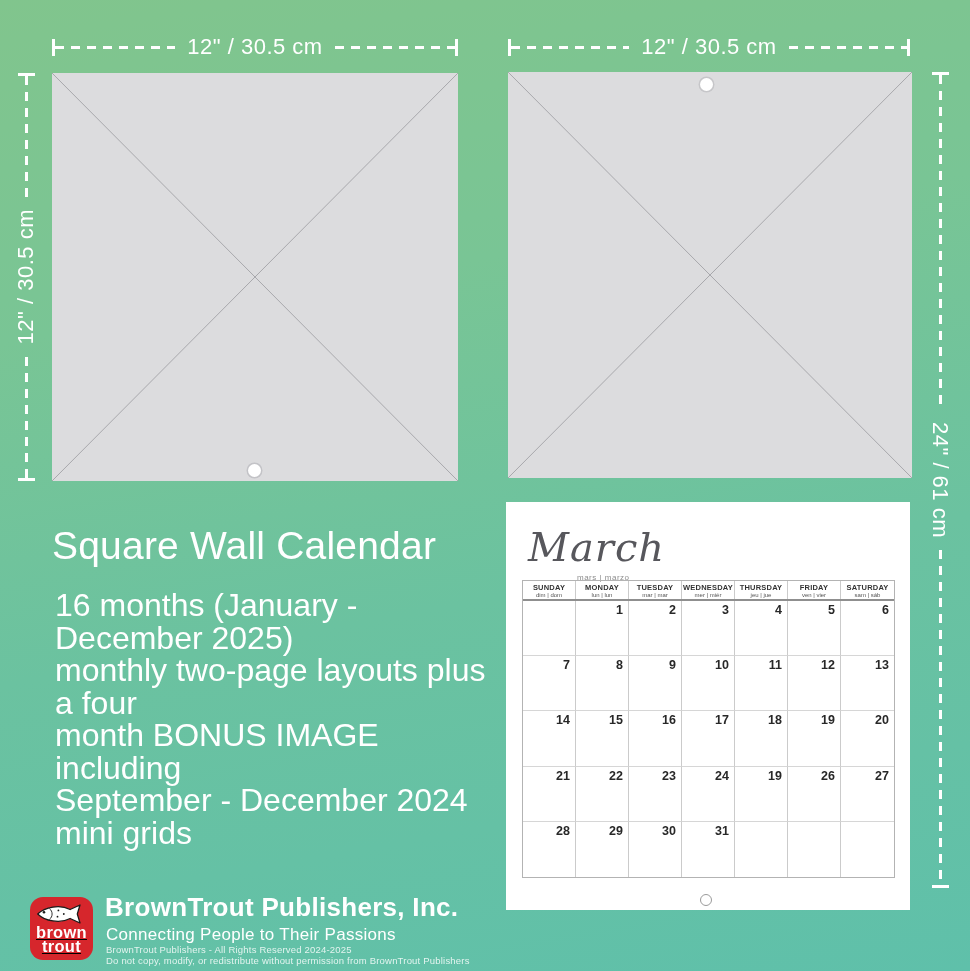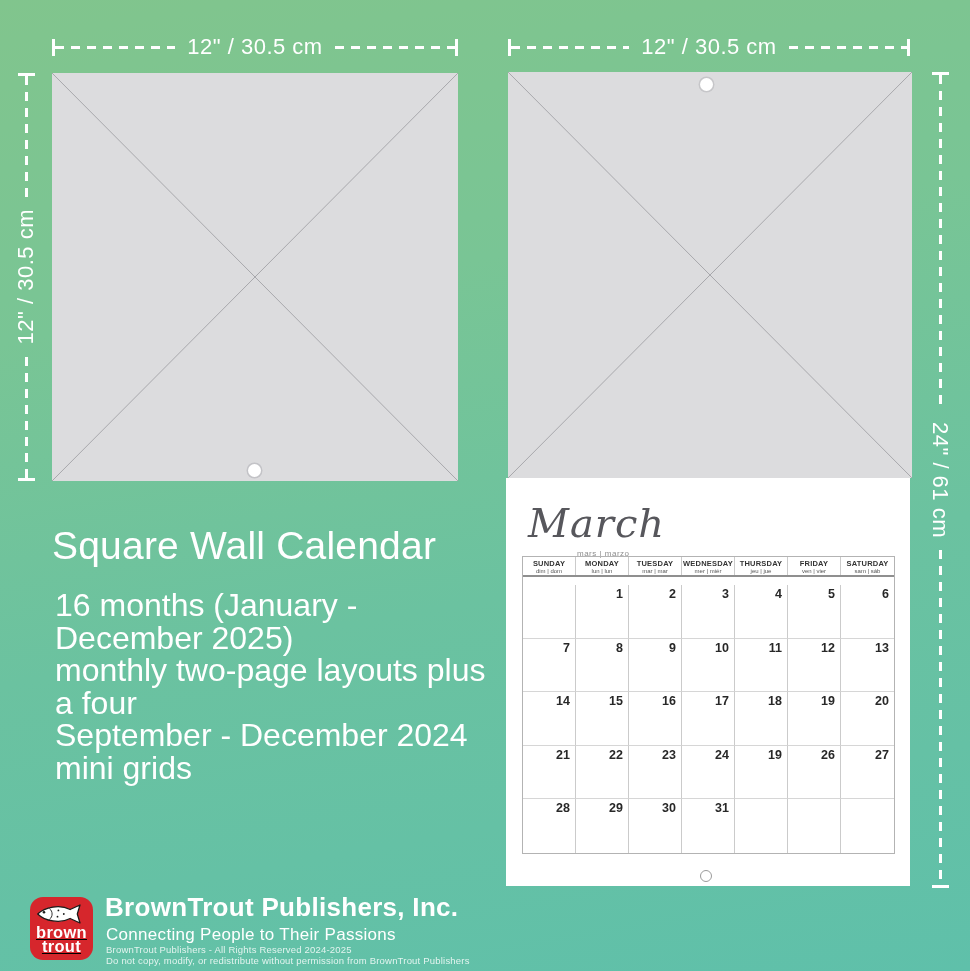--- a/index.html
+++ b/index.html
@@ -16,24 +16,24 @@
   .h-tick{width:3px;height:17px;background:#fff;flex:none;}
   .v-tick{height:3px;width:17px;background:#fff;flex:none;}
   .dim-label{color:#fff;font-size:22px;letter-spacing:.5px;margin:0 12px;white-space:nowrap;}
   .dim-label-v{color:#fff;font-size:22px;letter-spacing:.5px;margin:12px 0;white-space:nowrap;writing-mode:vertical-rl;}
   .dim-label-v.up{transform:rotate(180deg);}
   
   .ph-square{position:absolute;background:#dcdcde;}
   .ph-square svg{position:absolute;inset:0;width:100%;height:100%;}
   .hole{position:absolute;border-radius:50%;}
   
-  .cal-page{position:absolute;background:#ffffff;}
+  .cal-page{position:absolute;background:#ffffff;margin-top:24px;}
   .month-title{position:absolute;left:22px;top:22px;font-family:"DejaVu Serif",serif;font-style:italic;font-size:40px;color:#57575c;letter-spacing:1px;}
   .month-sub{position:absolute;left:26px;top:71px;font-size:8px;color:#8d8d8d;letter-spacing:.5px;padding-left:45px;}
-  .grid-wrap{position:absolute;left:16px;top:78px;width:371px;height:296px;border:1px solid #b3b3b3;display:flex;flex-direction:column;gap:8px;}
+  .grid-wrap{position:absolute;left:16px;top:78px;width:371px;height:296px;border:1px solid #b3b3b3;display:flex;flex-direction:column;}
   .grid-head{display:grid;grid-template-columns:repeat(7,1fr);border-bottom:2px solid #8f8f8f;}
   .dayhead{padding:2px 0 1px;text-align:center;border-right:1px solid #cbcbcb;}
   .dayhead:nth-child(7){border-right:none;}
   .dayhead-en{font-size:7.5px;font-weight:bold;color:#333;letter-spacing:.2px;}
   .dayhead-sub{font-size:6px;color:#555;}
   .grid-body{flex:1;display:grid;grid-template-columns:repeat(7,1fr);grid-template-rows:repeat(5,1fr);}
   .daycell{border-right:1px solid #cbcbcb;border-bottom:1px solid #d6d6d6;text-align:right;
     padding:2px 5px 0 0;font-size:12.5px;font-weight:bold;color:#282828;}
   .daycell:nth-child(7n){border-right:none;}
   .daycell:nth-child(n+29){border-bottom:none;}
@@ -174,20 +174,21 @@
           <div class="daycell"></div>
         </div>
     </div>
     <div class="hole" style="left:194px;top:392px;width:12px;height:12px;background:#fff;border:1.5px solid #9b9b9b;box-sizing:border-box;"></div>
   </div>
 
   <div class="headline">Square Wall Calendar</div>
   <div class="descr">
     <div>16 months (January - December 2025)</div>
     <div>monthly two-page layouts plus a four</div>
+    <div>month BONUS IMAGE including</div>
     <div>September - December 2024 mini grids</div>
   </div>
 
   <div class="logo">
     <svg viewBox="0 0 60 26">
       <path d="M3 13 C 11 5, 28 2, 39 8 L 50 3 L 47 13 L 50 23 L 39 18 C 28 24, 11 21, 3 13 Z" fill="#ffffff" stroke="#1b1b1b" stroke-width="1.4" stroke-linejoin="round"></path>
       <circle cx="10" cy="11" r="1.4" fill="#1b1b1b"></circle>
       <path d="M16 7 C 20 10, 20 16, 16 19" fill="none" stroke="#1b1b1b" stroke-width="1"></path>
       <circle cx="26" cy="9" r="1" fill="#1b1b1b"></circle>
       <circle cx="32" cy="13" r="1" fill="#1b1b1b"></circle>

